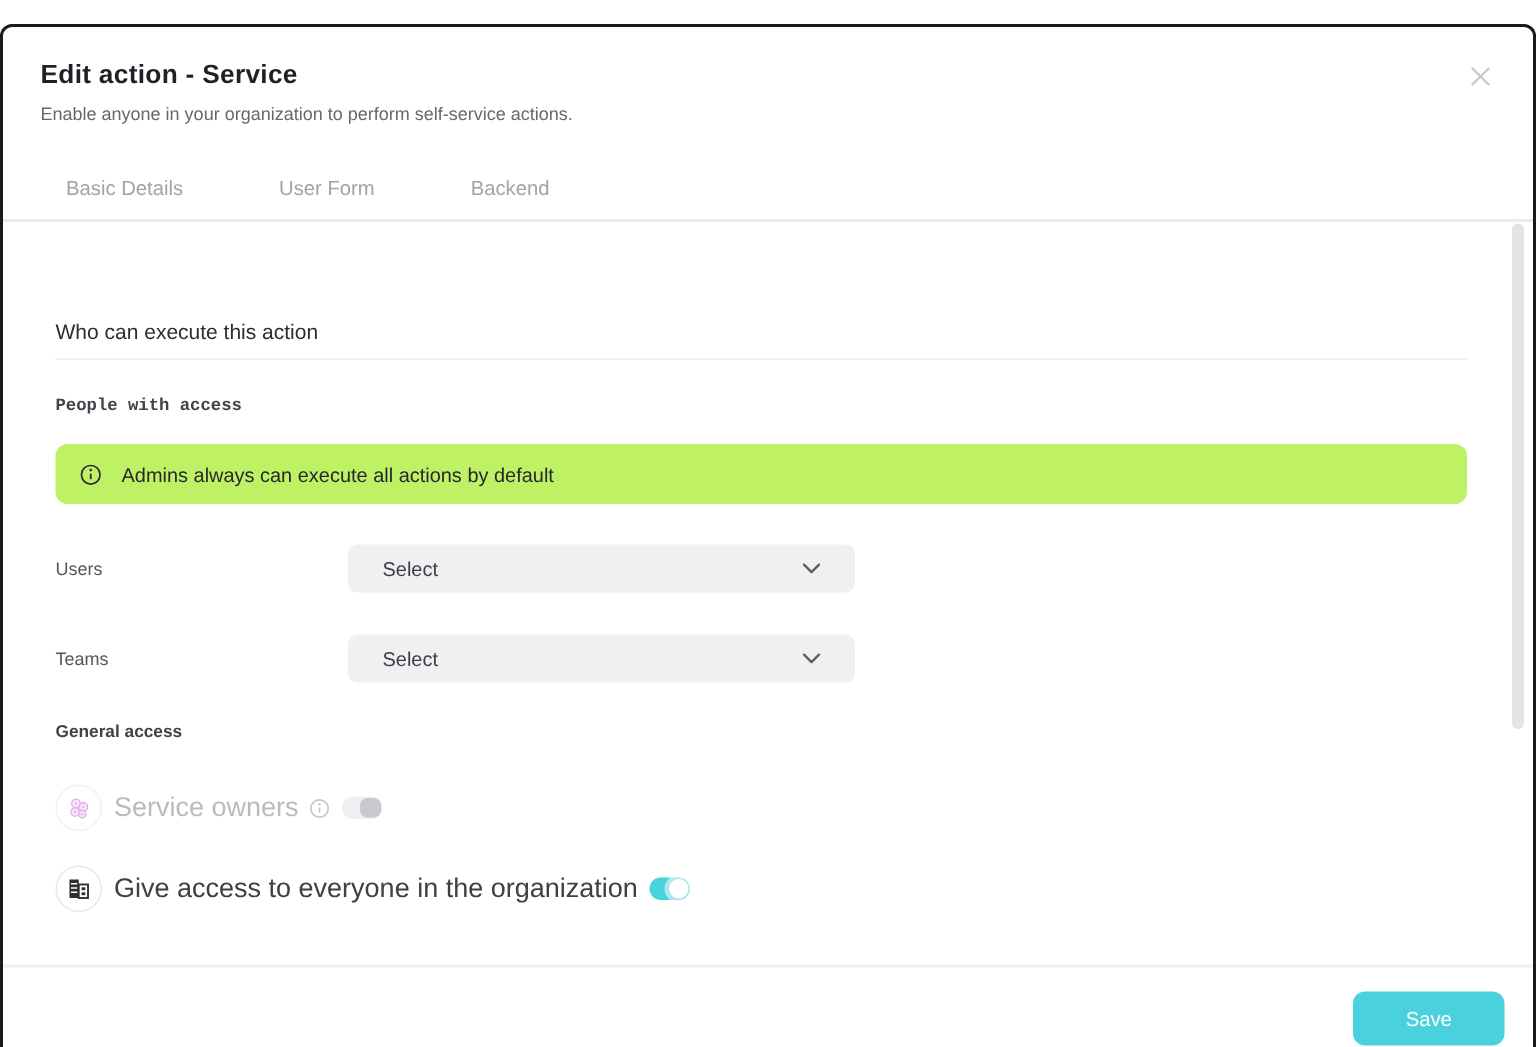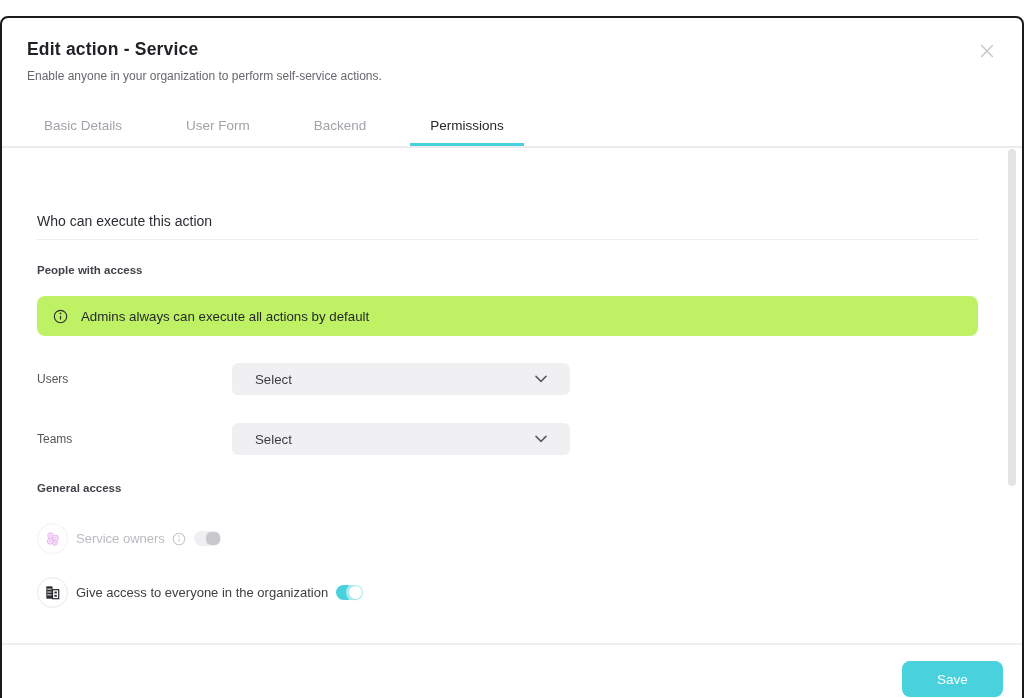--- a/index.html
+++ b/index.html
@@ -56,21 +56,21 @@
     font-size: 14px; color: #2b2d32;
   }
   .divider-1 {
     position: absolute; left: 35px; right: 44px; top: 221px;
     height: 1px; background: #ededef;
   }
   .sub-label {
     position: absolute; left: 35px;
     font-size: 11.5px; font-weight: 700; color: #404349;
   }
-  .sub-label.people { top: 246px; }
+  .sub-label.people { top: 246px; font-family: Liberation Mono, monospace; }
   .sub-label.general { top: 464px; }
   .info-banner {
     position: absolute; left: 35px; right: 44px; top: 278px;
     height: 40px; background: #bef264; border-radius: 8px;
     display: flex; align-items: center; gap: 13px; padding: 0 16px;
     font-size: 13.3px; color: #26282c;
   }
   .info-banner svg { width: 15px; height: 15px; color: #2b2d31; flex: none; }
   .field-label {
     position: absolute; left: 35px;
@@ -88,21 +88,21 @@
     position: absolute; left: 35px; right: 44px;
     display: flex; align-items: center;
   }
   .avatar {
     width: 31px; height: 31px; border-radius: 50%;
     background: #fff; border: 1px solid #ececee;
     display: flex; align-items: center; justify-content: center;
     flex: none;
   }
   .avatar svg { width: 19px; height: 19px; }
-  .row-label { margin-left: 8px; font-size: 13px; }
+  .row-label { margin-left: 8px; font-size: 18px; }
   .row.disabled .row-label { color: #b9bbc0; }
   .row .info-i { margin-left: 7px; width: 14px; height: 14px; color: #c6c8cc; }
   .row-label.dark { color: #404040; }
   
   .toggle {
     position: relative; width: 27px; height: 15px; border-radius: 999px;
     margin-left: 8px; cursor: pointer; flex: none;
   }
   .toggle .knob {
     position: absolute; top: 1px; width: 13px; height: 13px; border-radius: 50%;
@@ -140,21 +140,20 @@
   <div class="close-btn">
     <svg viewBox="0 0 20 20">
         <path d="M4 4 L16 16 M16 4 L4 16" stroke="currentColor" stroke-width="1.6" stroke-linecap="round" fill="none"></path>
       </svg>
   </div>
 
   <div class="tabs">
     <div class="tab">Basic Details</div>
     <div class="tab">User Form</div>
     <div class="tab">Backend</div>
-    <div class="tab active">Permissions</div>
   </div>
   <div class="tabs-divider"></div>
 
   <div class="section-title">Who can execute this action</div>
   <div class="divider-1"></div>
 
   <div class="sub-label people">People with access</div>
 
   <div class="info-banner">
     <svg viewBox="0 0 16 16">

